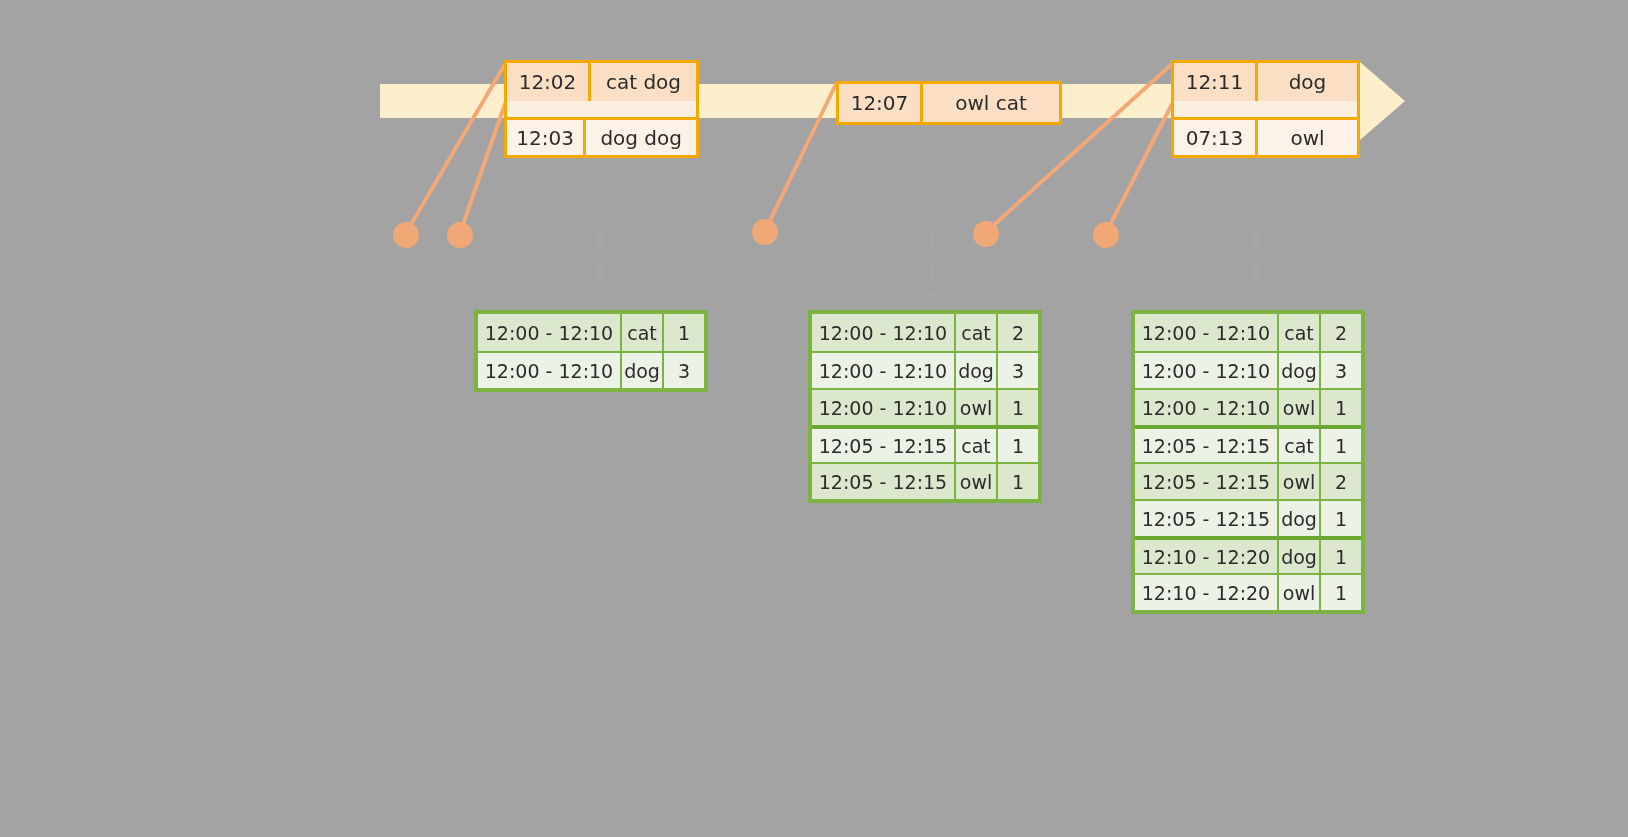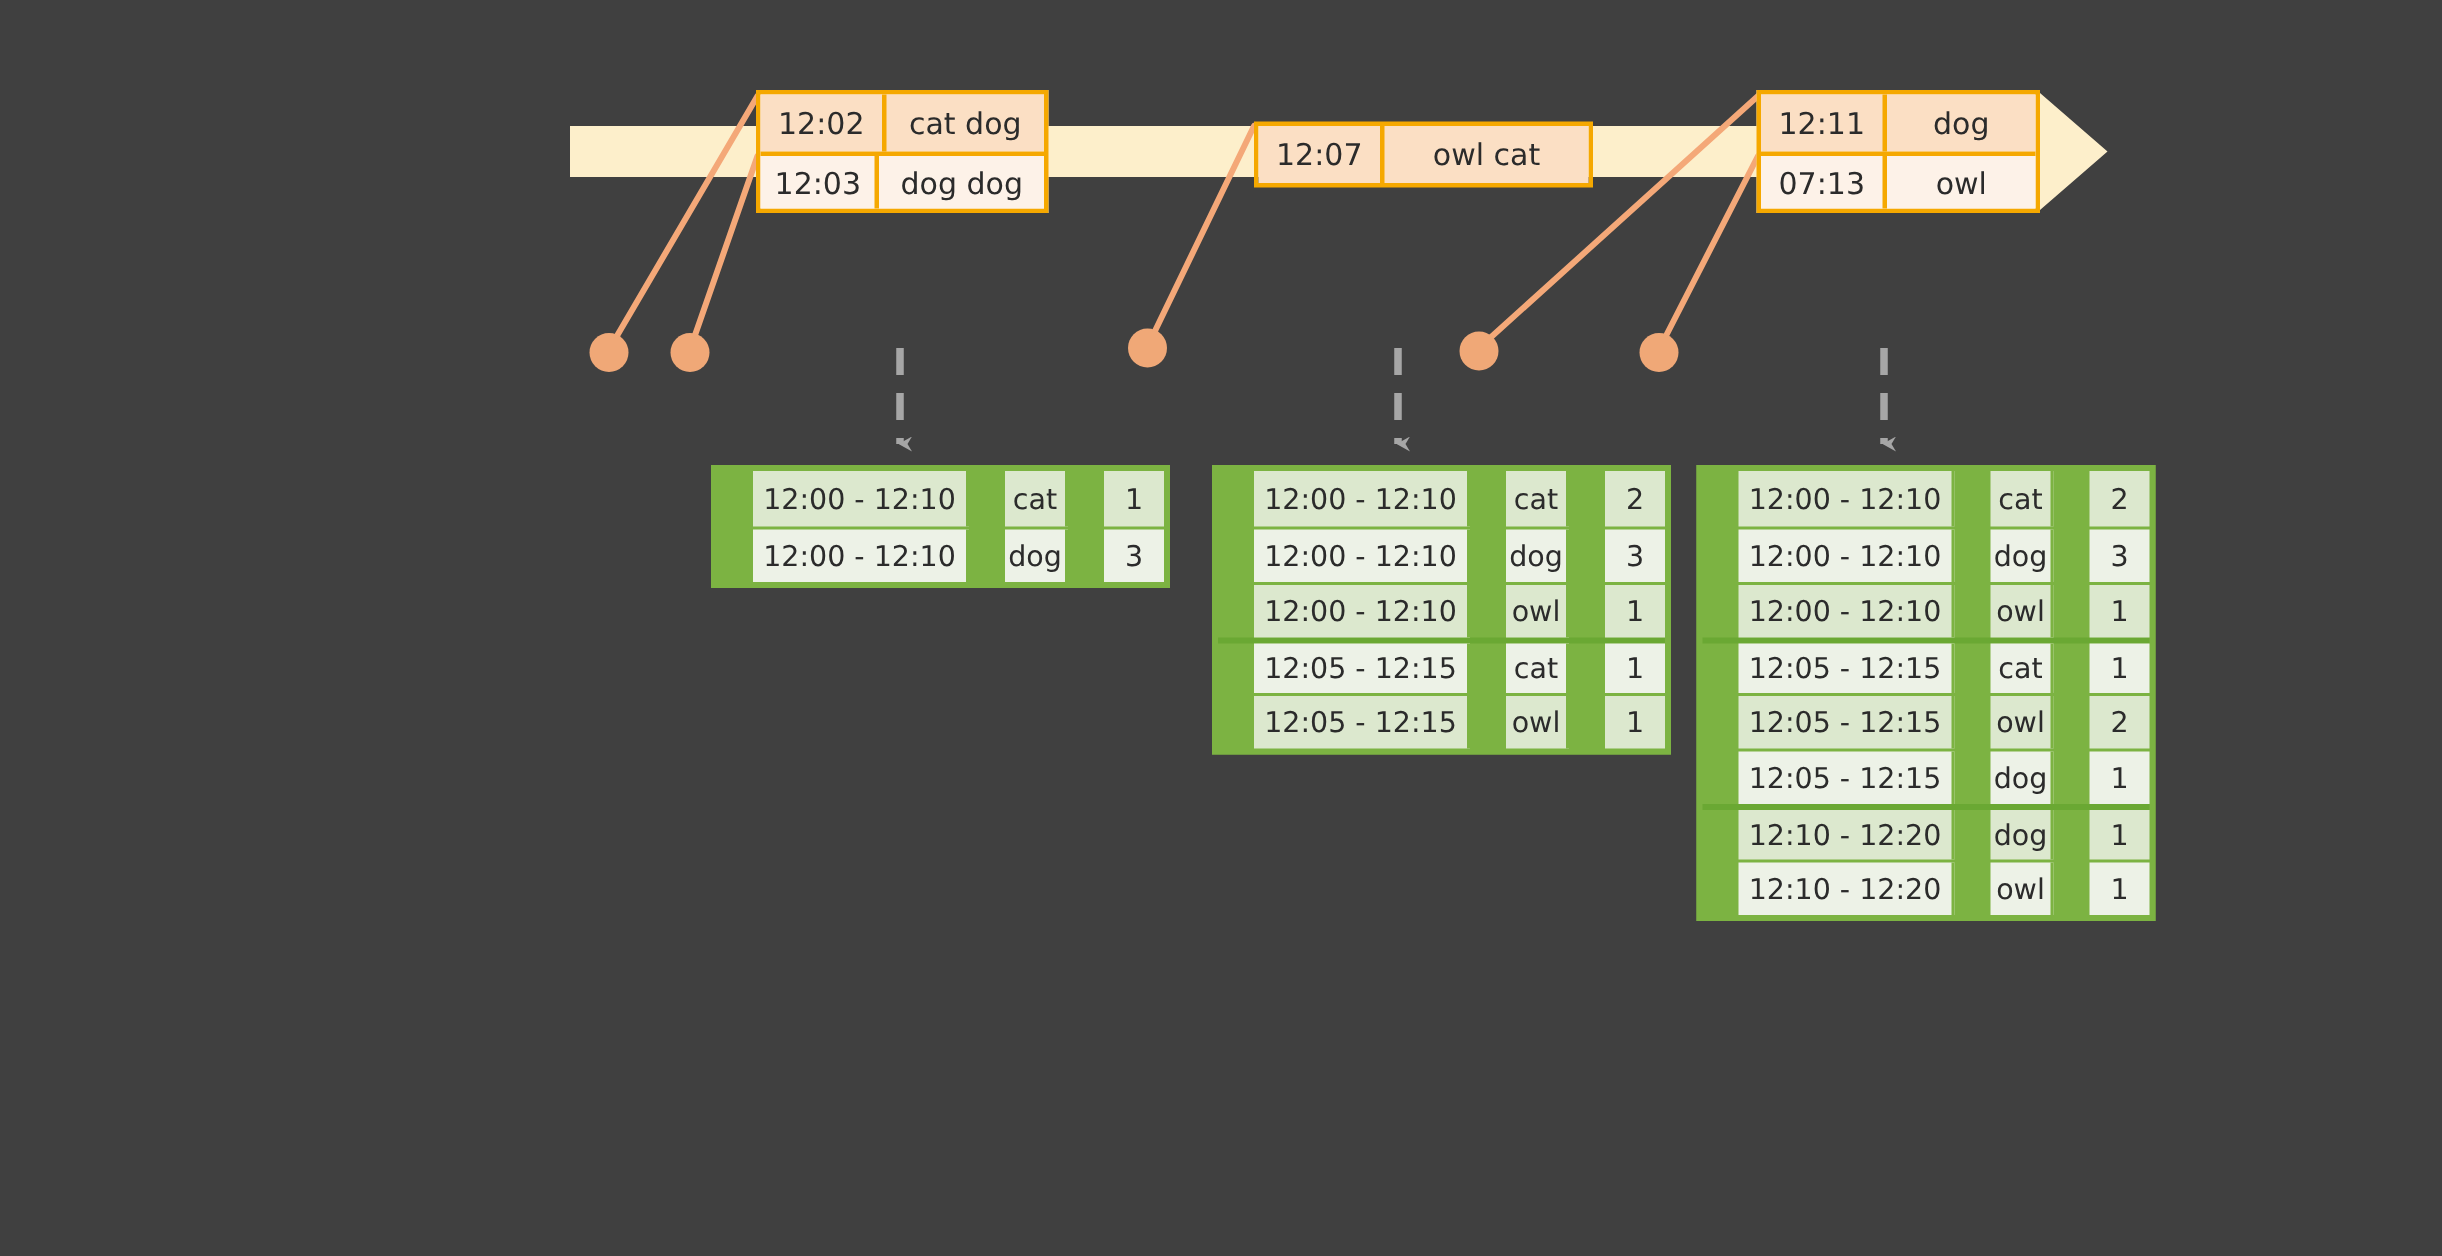--- a/index.html
+++ b/index.html
@@ -7,21 +7,21 @@
     padding: 0;
     background: #000000;
   }
   body {
     font-family: "DejaVu Sans", sans-serif;
   }
   #canvas {
     position: relative;
     width: 1628px;
     height: 837px;
-    background: #404040;
+    background: #a3a3a3;
     overflow: hidden;
   }
   svg.layer {
     position: absolute;
     left: 0;
     top: 0;
     width: 1628px;
     height: 837px;
     pointer-events: none;
   }
@@ -33,21 +33,21 @@
     box-sizing: border-box;
     background: #FDEFE0;
   }
   .event-row {
     display: flex;
     height: 38px;
     box-sizing: border-box;
   }
   .event-row.shaded { background: #FBDFC4; }
   .event-row.plain  { background: #FDF2E8; }
-  .event-row + .event-row { border-top: 3px solid #F5A800; }
+  .event-row + .event-row { border-top: 3px solid #F5A800; margin-top: 16px; }
   .event-time {
     width: 84px;
     display: flex;
     align-items: center;
     justify-content: center;
     font-size: 20px;
     color: #2b2b2b;
     border-right: 3px solid #F5A800;
     box-sizing: border-box;
   }
@@ -79,21 +79,20 @@
   .res-row.sep { border-top: 4px solid #6AA833; }
   .res-cell {
     display: flex;
     align-items: center;
     justify-content: center;
     font-size: 19px;
     color: #2b2b2b;
     box-sizing: border-box;
     border-right: 2px solid #7CB342;
     white-space: nowrap;
-    margin-left: 24px;
   }
   .res-cell:last-child { border-right: none; }
   .res-row.shaded .res-cell { background: #DCE8CE; }
   .res-row.plain  .res-cell { background: #EDF2E7; }
   .c-range { width: 144px; }
   .c-word  { width: 42px; }
   .c-count { width: 40px; }
 </style>
 </head>
 <body>

